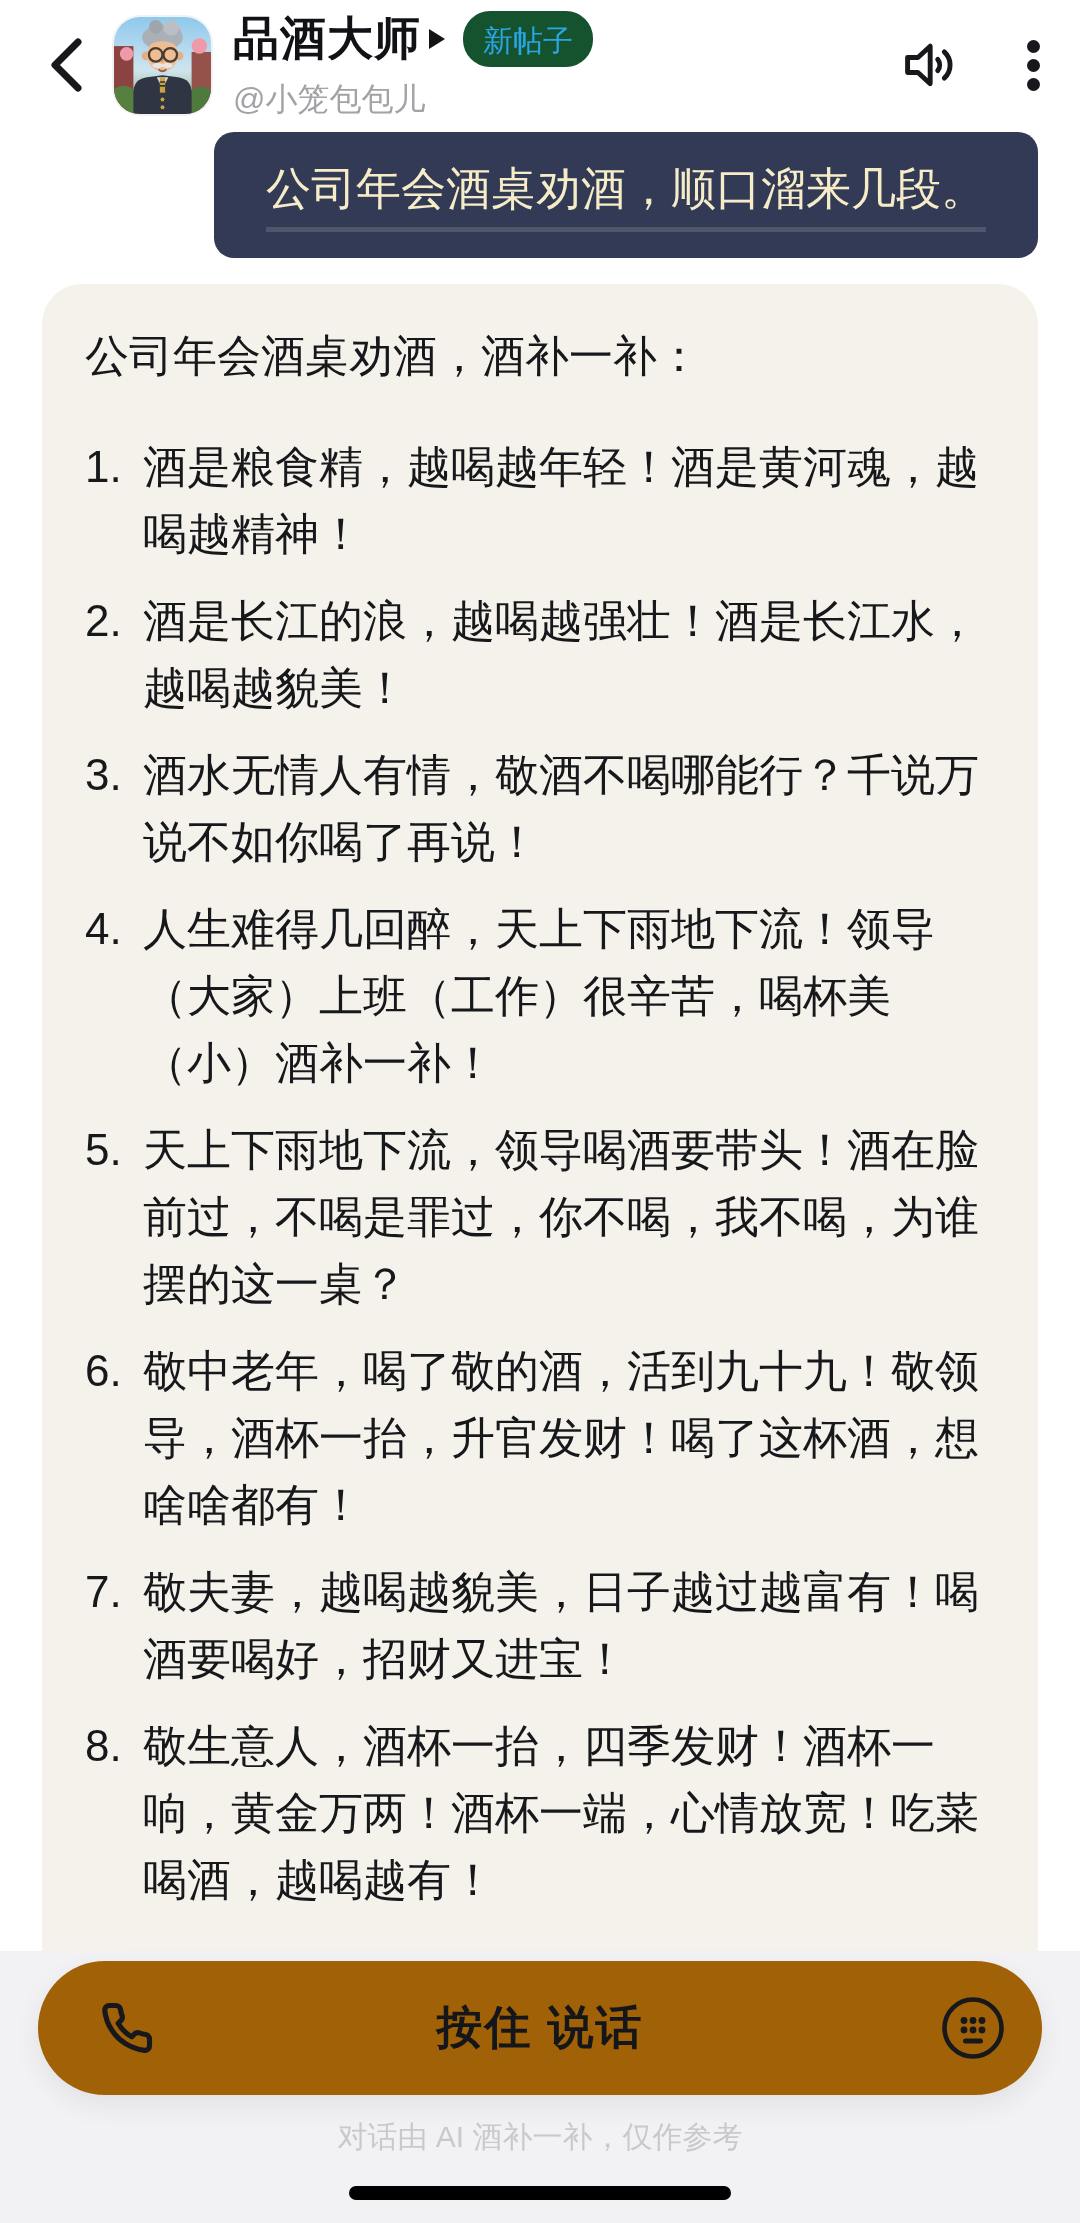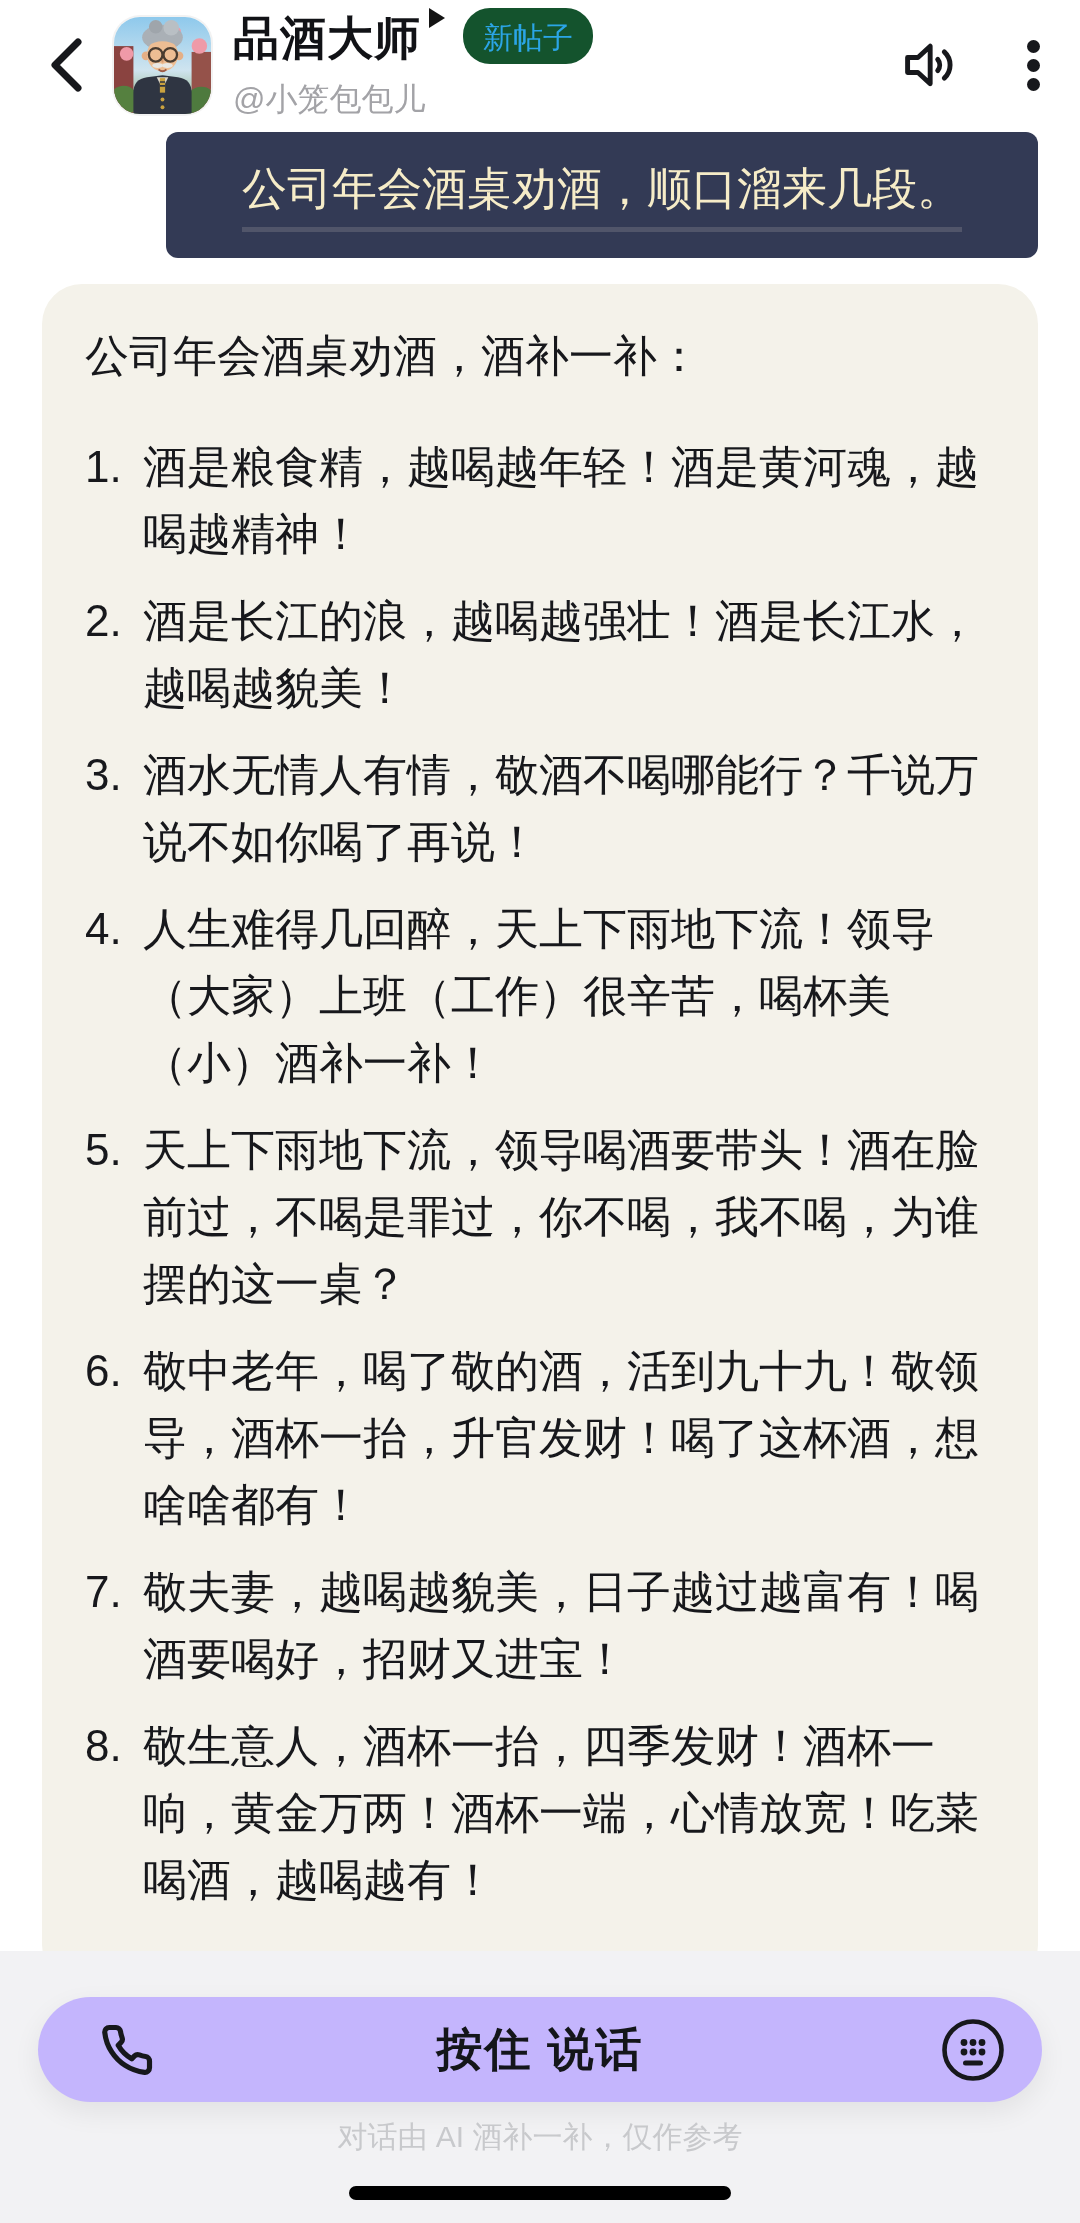--- a/index.html
+++ b/index.html
@@ -12,59 +12,58 @@
   }
 
   
   .header { display:flex; align-items:center; height:120px; padding:10px 34px 0 44px; background:#fff; }
   .back-btn { width:44px; height:64px; display:flex; align-items:center; justify-content:center; flex:none; cursor:pointer; }
   .avatar {
     width:97px; height:97px; border-radius:26px; overflow:hidden; flex:none; margin-left:26px;
     box-shadow:0 0 0 2px rgba(0,0,0,0.05);
   }
   .title-wrap { margin-left:22px; min-width:0; }
-  .title-row { display:flex; align-items:flex-start; }
+  .title-row { display:flex; align-items:center; }
   .bot-name { font-size:46px; font-weight:700; color:#111216; letter-spacing:1px; }
   .play-tri { width:0; height:0; border-left:16px solid #141414; border-top:10px solid transparent; border-bottom:10px solid transparent; margin-left:8px; flex:none; }
   .badge {
     margin-left:18px; background:#14532d; color:#2ba5e6; font-size:30px; line-height:1;
     padding:15px 20px 11px; border-radius:27px; flex:none;
   }
   .handle { margin-top:8px; font-size:32px; color:#a3a3a7; }
   .header-spacer { flex:1; }
   .speaker-btn { flex:none; margin-right:56px; cursor:pointer; display:flex; }
   .kebab-btn { flex:none; display:flex; flex-direction:column; align-items:center; gap:6px; padding:4px 6px; cursor:pointer; }
   .kebab-btn .dot { width:13px; height:13px; border-radius:50%; background:#17181c; }
 
   
   .chat { padding:0 42px; }
   .user-row { display:flex; justify-content:flex-end; margin-top:12px; }
-  .user-bubble { background:#333a55; border-radius:12px; padding:30px 76px 26px; max-width:920px; }
+  .user-bubble { background:#333a55; border-radius:20px; padding:30px 52px 26px; max-width:920px; }
   .user-text {
     display:inline-block; font-size:45px; line-height:1.18; color:#f6ecc8;
     border-bottom:5px solid #51556a; padding-bottom:12px;
   }
   .ai-bubble {
     margin-top:26px; background:#f4f2ea; border-radius:40px;
     padding:38px 45px 72px 43px; font-size:44px; line-height:67px; color:#17181c;
   }
   .ai-intro { }
   .ai-list { list-style:none; margin-top:44px; }
   .ai-item { display:flex; margin-top:20px; }
   .ai-item:first-child { margin-top:0; }
   .ai-item .num { width:58px; flex:none; }
   .ai-item .txt { flex:1; }
 
   
   .footer { position:absolute; left:0; right:0; bottom:0; height:272px; background:#f2f2f4; }
   .voice-bar {
-    position:absolute; left:38px; right:38px; top:10px; height:105px;
-    background:#c4b5fd; border-radius:67px;
+    position:absolute; left:38px; right:38px; top:10px; height:134px;
+    background:#a16207; border-radius:67px;
     box-shadow:0 10px 28px rgba(0,0,0,0.07);
-    margin-top:36px;
   }
   .voice-label {
     position:absolute; inset:0; display:flex; align-items:center; justify-content:center;
     font-size:46px; font-weight:600; color:#14161a; letter-spacing:2px;
   }
   .phone-btn { position:absolute; left:62px; top:50%; transform:translateY(-50%); display:flex; cursor:pointer; }
   .keyboard-btn { position:absolute; right:36px; top:50%; transform:translateY(-50%); display:flex; cursor:pointer; }
   .disclaimer { position:absolute; left:0; right:0; top:166px; text-align:center; font-size:30px; color:#c8c9cc; }
   .home-bar {
     position:absolute; left:50%; transform:translateX(-50%); bottom:23px;

